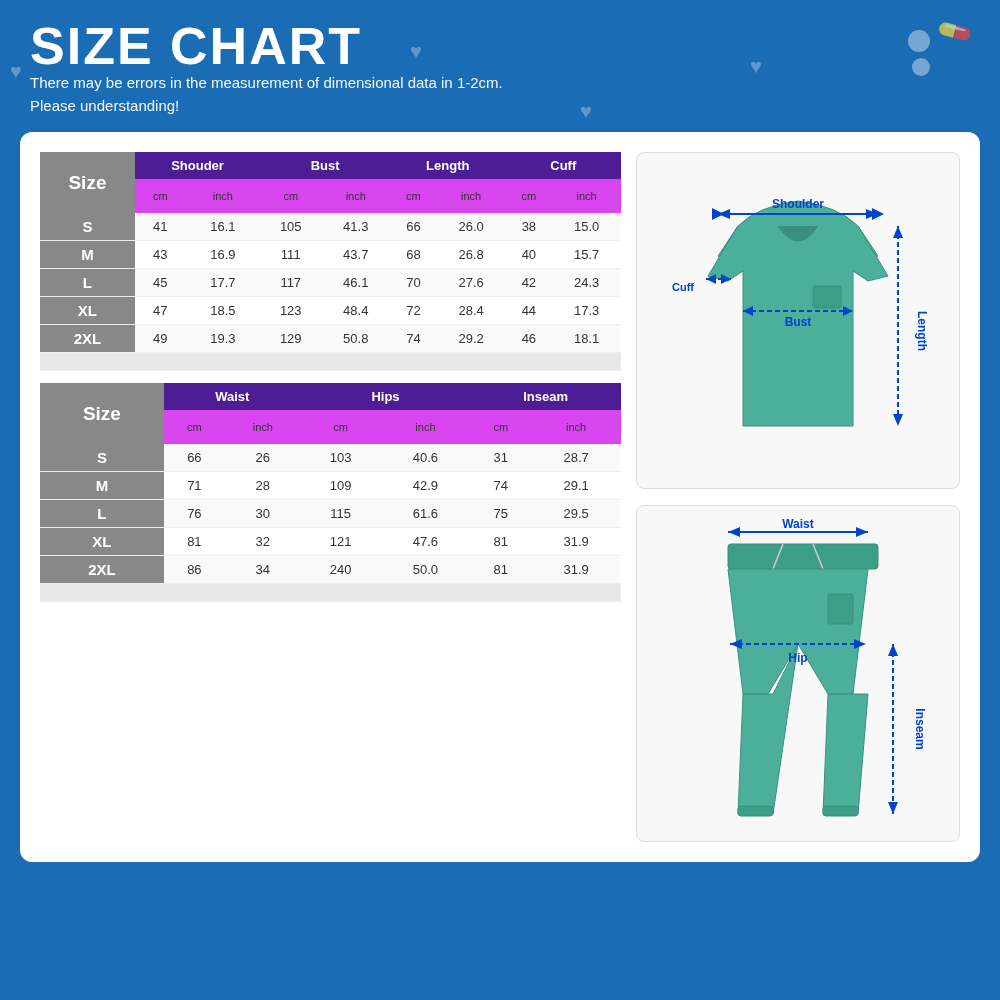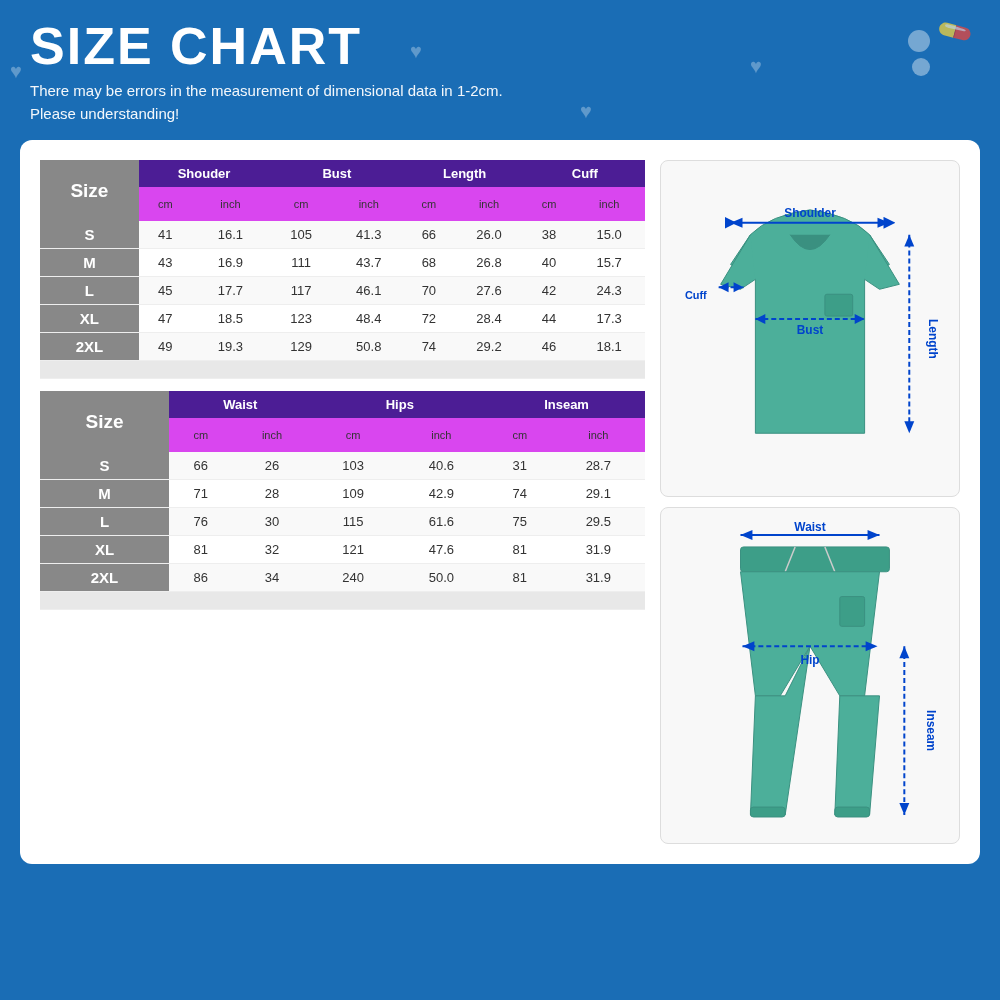--- a/index.html
+++ b/index.html
@@ -27,21 +27,20 @@
     .header-section {
       padding: 20px 30px 15px 30px;
       color: white;
     }
 
     .title {
       font-size: 52px;
       font-weight: 900;
       letter-spacing: 2px;
       line-height: 1;
-      margin-bottom: 8px;
     }
 
     .subtitle {
       font-size: 15px;
       line-height: 1.5;
       color: rgba(255,255,255,0.95);
     }
 
     .main-card {
       background: white;
@@ -50,24 +49,24 @@
       padding: 20px;
       display: flex;
       gap: 15px;
     }
 
     .tables-section {
       flex: 1;
     }
 
     .diagram-section {
-      width: 300px;
+      width: 324px;
       display: flex;
       flex-direction: column;
-      gap: 10px;
+      gap: 16px;
     }
 
     
     table {
       width: 100%;
       border-collapse: collapse;
       margin-bottom: 12px;
       font-size: 13px;
     }
 

